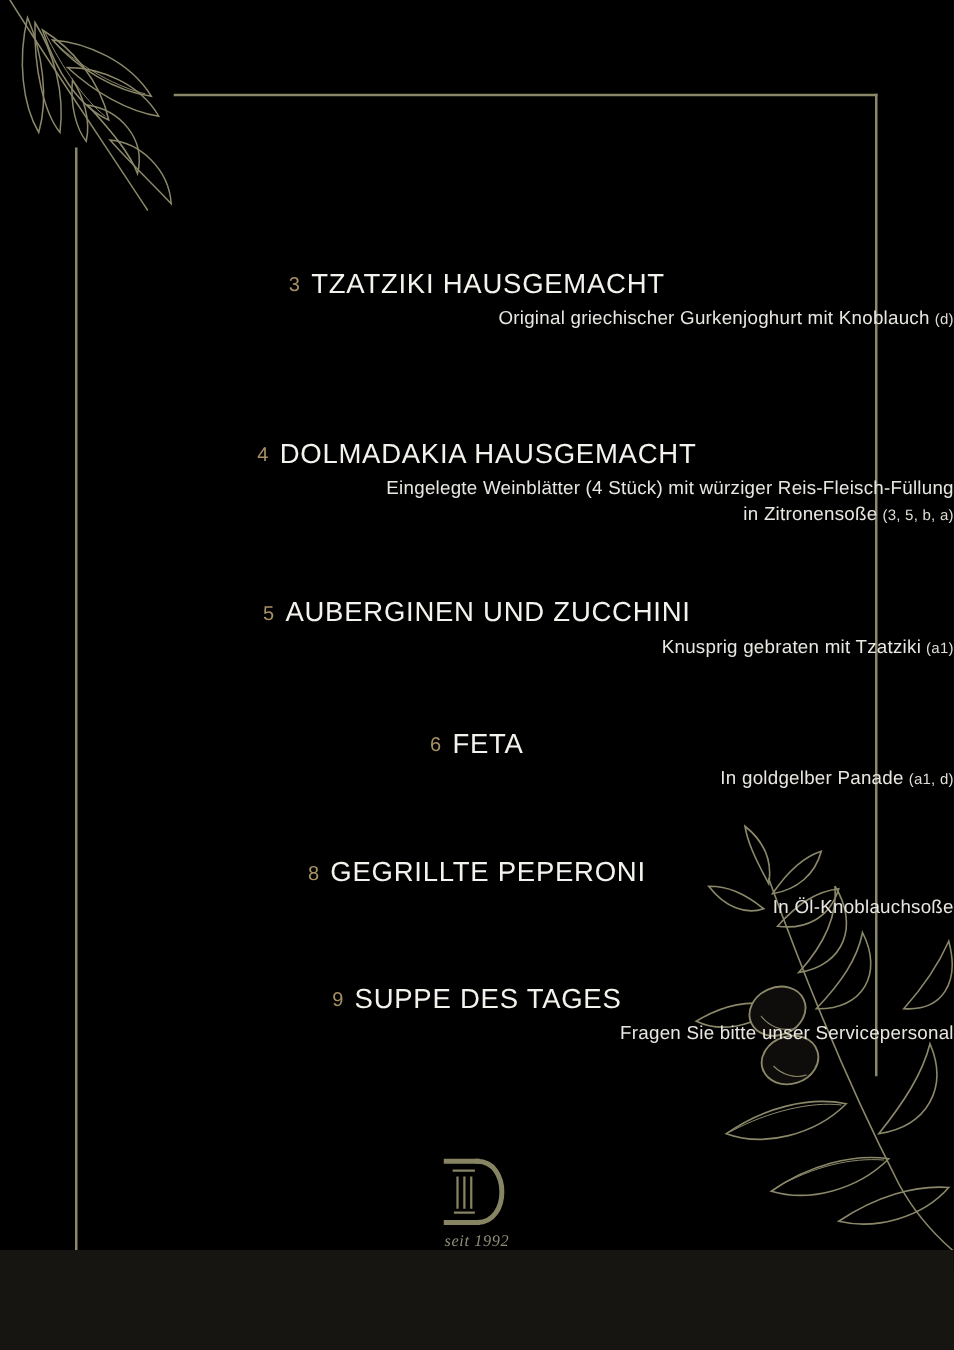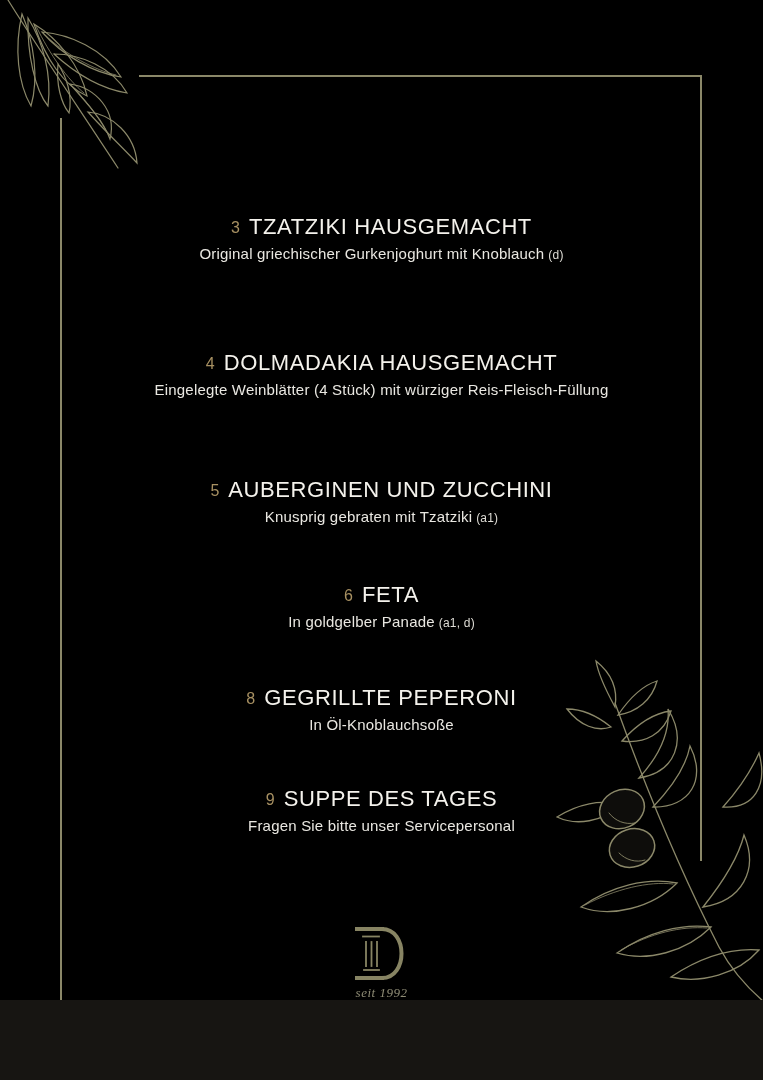--- a/index.html
+++ b/index.html
@@ -28,21 +28,21 @@
   .menu{position:absolute;left:0;right:0;top:212px;text-align:center;}
   .menu-item{overflow:visible;}
   .item-title-row{
     margin:0;line-height:30px;font-weight:400;
     font-size:22px;letter-spacing:.6px;color:#f4f2ec;
   }
   .item-number{
     font-size:16px;color:#a79062;letter-spacing:0;
     margin-right:9px;vertical-align:1px;
   }
-  .desc-line{line-height:21px;font-size:15px;color:#e9e7e1;letter-spacing:.2px;}
+  .desc-line{line-height:21px;font-size:15px;color:#e9e7e1;letter-spacing:.2px;text-align:right;}
   .allergen-code{font-size:12px;color:#dfddd6;margin-left:4px;}
   .price-redaction{
     display:inline-block;height:25px;margin-top:5px;
     background:#000;position:relative;
     border-radius:46% 54% 58% 42% / 65% 55% 48% 60%;
     transform:rotate(-1.8deg);
   }
   .price-redaction::before{
     content:"";position:absolute;right:-14px;top:3px;
     width:38px;height:15px;background:#000;
@@ -123,20 +123,21 @@
           <div class="desc-line"><span>Original griechischer Gurkenjoghurt mit Knoblauch</span><span class="allergen-code">(d)</span></div>
         </div>
     <div class="price-redaction" style="width: 104px; transform: translateX(12px) rotate(-1.8deg);"></div></section>
 
     <section class="menu-item" style="height: 127px; margin-top: 36px;">
       <h2 class="item-title-row">
         <span class="item-number">4</span><span class="item-title">DOLMADAKIA HAUSGEMACHT</span>
       </h2>
       <div class="item-descs">
           <div class="desc-line"><span>Eingelegte Weinblätter (4 Stück) mit würziger Reis-Fleisch-Füllung</span></div>
+          <div class="desc-line"><span>in Zitronensoße</span><span class="allergen-code">(3, 5, b, a)</span></div>
         </div>
     <div class="price-redaction" style="width: 74px; transform: translateX(10px) rotate(-1.8deg);"></div></section>
 
     <section class="menu-item" style="height: 105px;">
       <h2 class="item-title-row">
         <span class="item-number">5</span><span class="item-title">AUBERGINEN UND ZUCCHINI</span>
       </h2>
       <div class="item-descs">
           <div class="desc-line"><span>Knusprig gebraten mit Tzatziki</span><span class="allergen-code">(a1)</span></div>
         </div>

